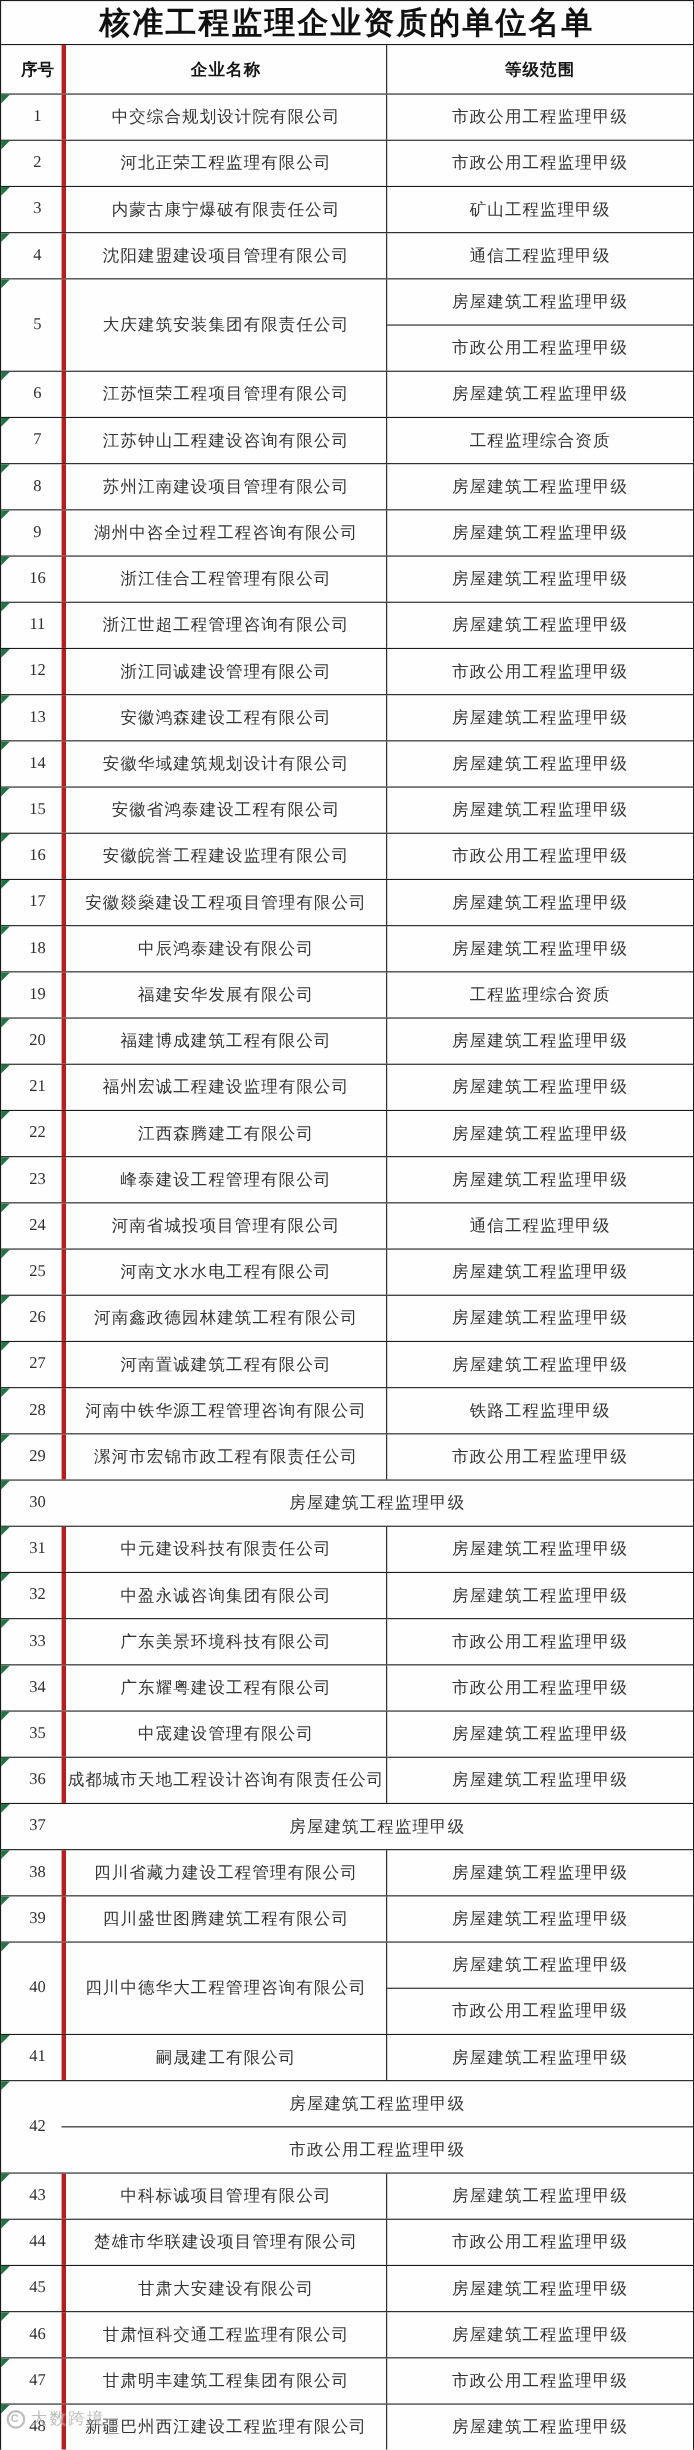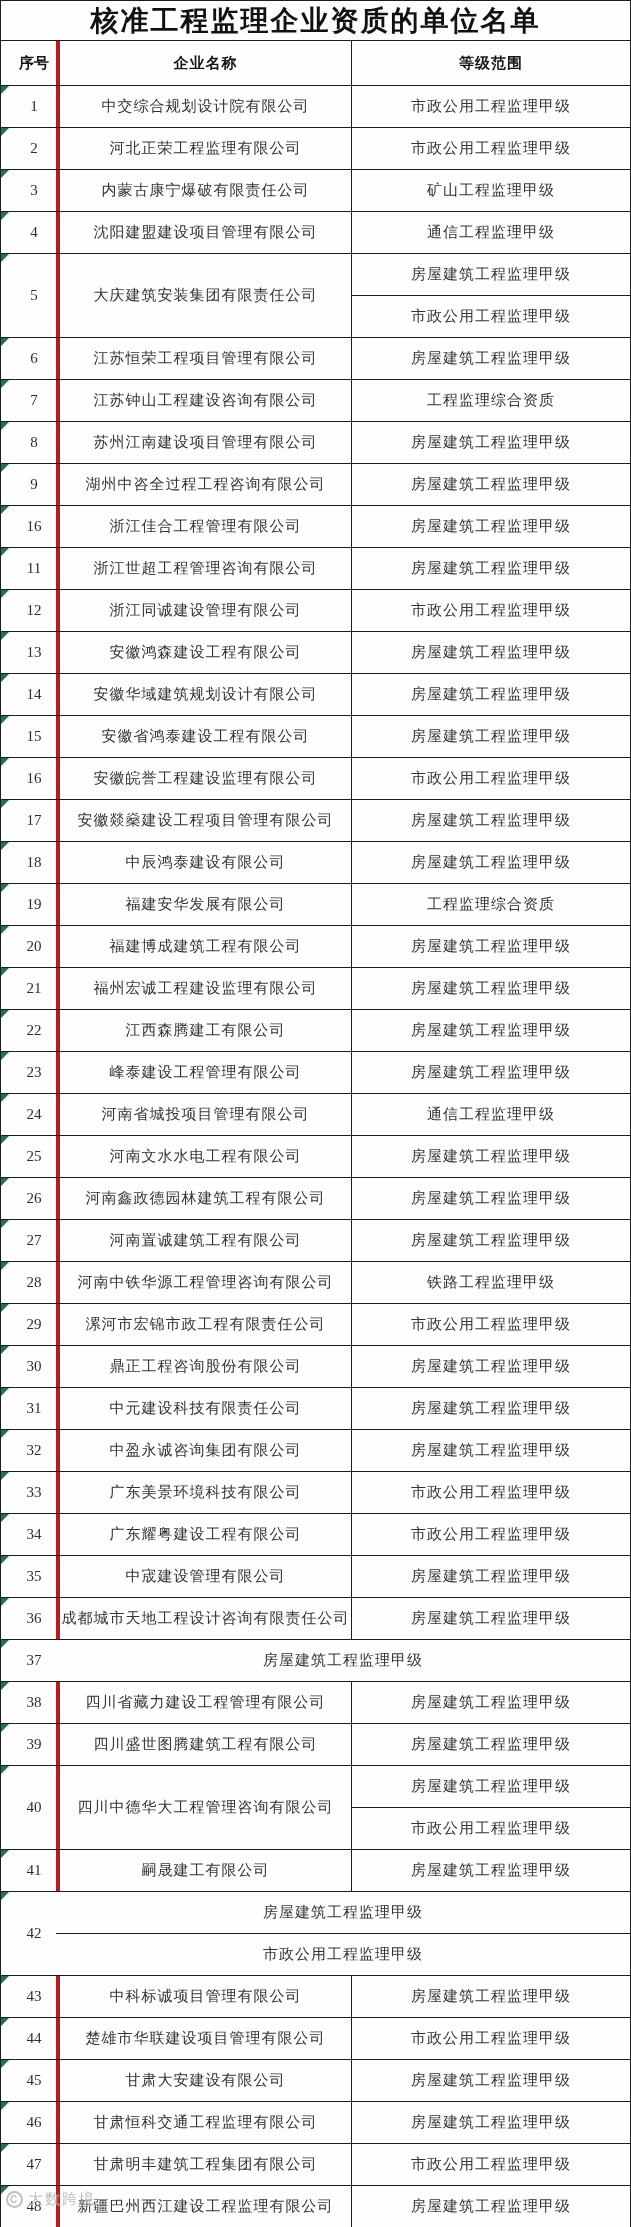--- a/index.html
+++ b/index.html
@@ -421,21 +421,20 @@
           <div class="c2">漯河市宏锦市政工程有限责任公司</div>
           <div class="c3">
             <div class="sub">市政公用工程监理甲级</div>
           </div>
         </div>
         <div class="row">
           <div class="c1">
             <div class="tri"></div>
             <div class="num">30</div>
           </div>
-          <div class="c2">鼎正工程咨询股份有限公司</div>
           <div class="c3">
             <div class="sub">房屋建筑工程监理甲级</div>
           </div>
         </div>
         <div class="row">
           <div class="c1">
             <div class="tri"></div>
             <div class="num">31</div>
           </div>
           <div class="c2">中元建设科技有限责任公司</div>

